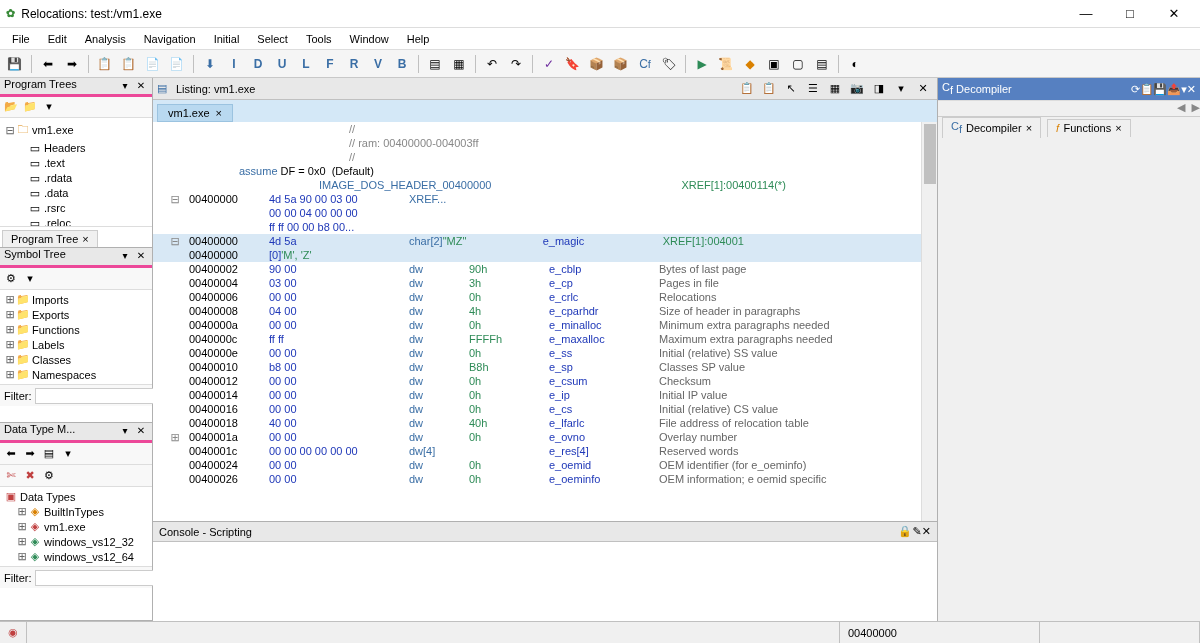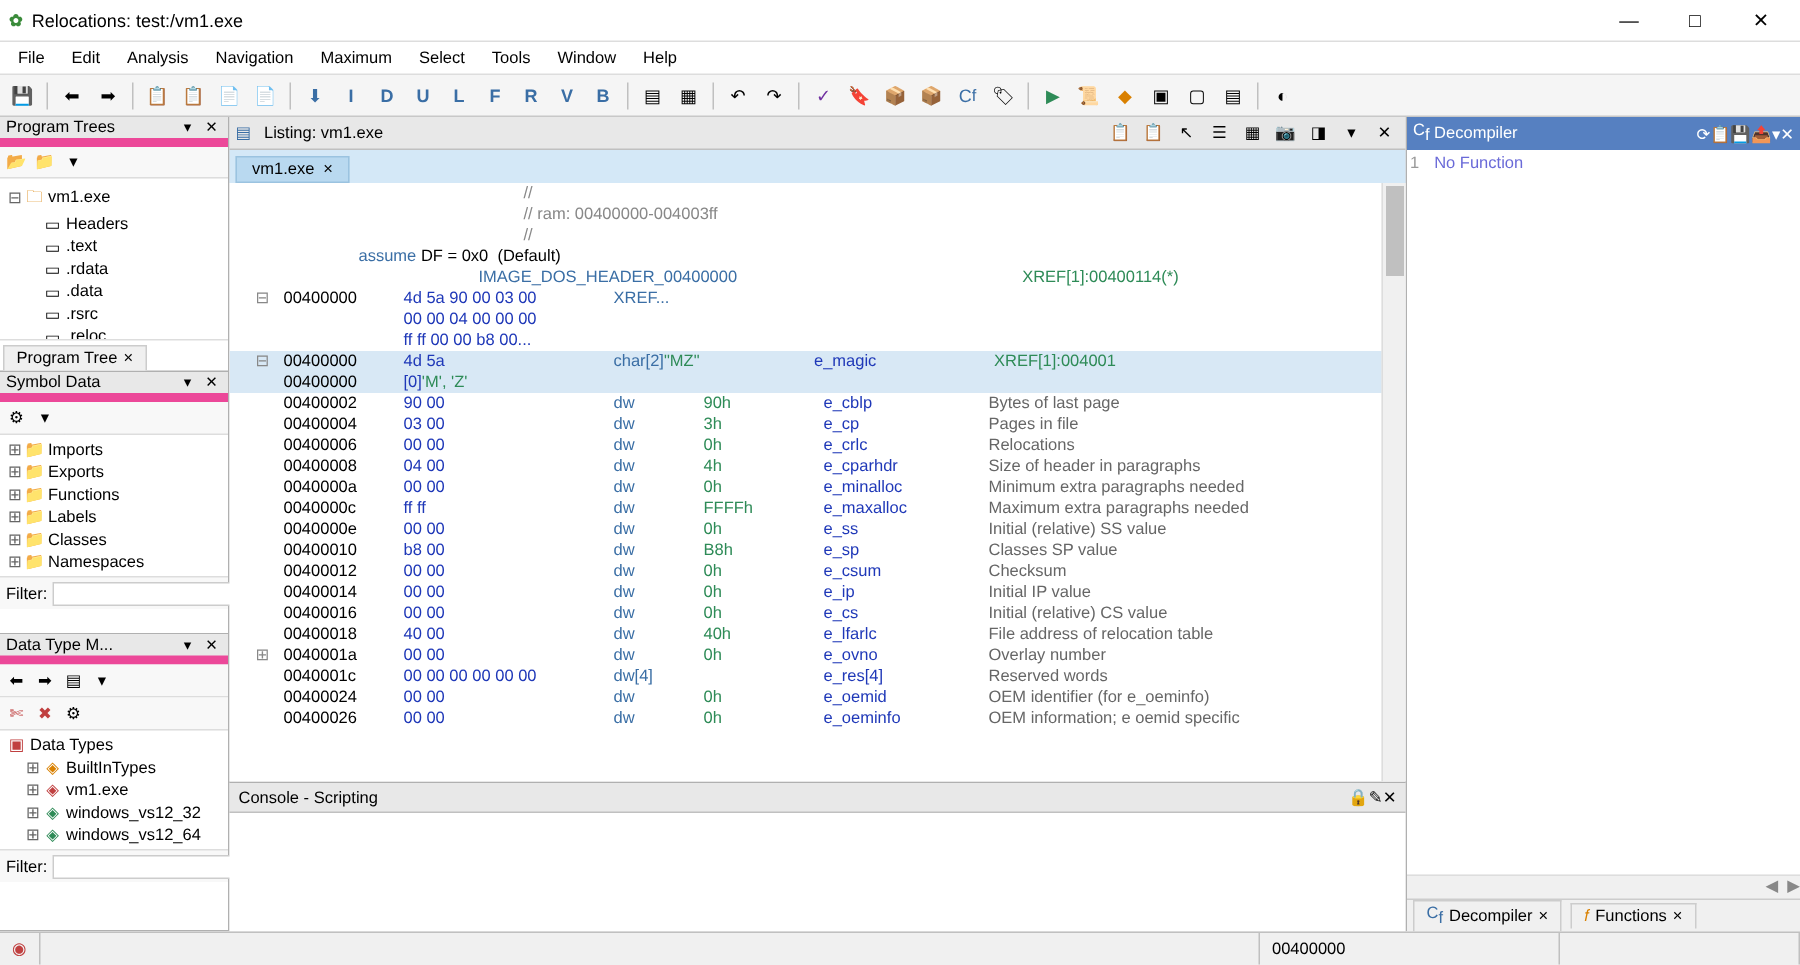--- a/index.html
+++ b/index.html
@@ -10,21 +10,21 @@
 .titlebar .winbtns { display: flex; gap: 4px; }
 .winbtn { width: 40px; height: 22px; display: flex; align-items: center; justify-content: center; font-size: 13px; }
 .menubar { height: 22px; background: #fff; display: flex; align-items: center; padding: 0 4px; gap: 2px; border-bottom: 1px solid #ddd; }
 .menuitem { padding: 2px 8px; cursor: pointer; }
 .toolbar { height: 28px; background: #f5f5f5; display: flex; align-items: center; padding: 0 4px; gap: 2px; border-bottom: 1px solid #c8c8c8; }
 .tbtn { width: 22px; height: 22px; display: flex; align-items: center; justify-content: center; font-size: 12px; cursor: pointer; border: 1px solid transparent; }
 .tsep { width: 1px; height: 18px; background: #c0c0c0; margin: 0 3px; }
 .main { flex: 1; display: flex; overflow: hidden; }
 .leftcol { width: 153px; display: flex; flex-direction: column; border-right: 1px solid #b0b0b0; }
 .panel { display: flex; flex-direction: column; border-bottom: 1px solid #b0b0b0; background: #fff; }
-.phead { height: 20px; background: #e8e8e8; display: flex; align-items: center; padding: 0 4px; border-bottom: 6px solid #ec4899; }
+.phead { height: 20px; background: #e8e8e8; display: flex; padding: 0 4px; border-bottom: 3px solid #ec4899; }
 .phead .ptitle { flex: 1; font-size: 11px; }
 .phead .pctrl { width: 14px; height: 14px; display: flex; align-items: center; justify-content: center; margin-left: 2px; cursor: pointer; font-size: 10px; }
 .ptoolbar { height: 22px; display: flex; align-items: center; padding: 0 2px; gap: 1px; border-bottom: 1px solid #ddd; background: #f8f8f8; }
 .minibtn { width: 18px; height: 18px; display: flex; align-items: center; justify-content: center; font-size: 11px; cursor: pointer; }
 .treebody { overflow: auto; padding: 2px; }
 .treenode { display: flex; align-items: center; padding: 1px 2px; white-space: nowrap; }
 .treenode .exp { width: 12px; text-align: center; color: #666; cursor: pointer; }
 .treenode .ic { width: 14px; margin-right: 2px; text-align: center; }
 .tabstrip { height: 22px; display: flex; align-items: flex-end; border-top: 1px solid #ddd; padding: 0 2px; }
 .tab { padding: 2px 8px; border: 1px solid #ccc; border-bottom: none; background: #f0f0f0; font-size: 10px; display: flex; align-items: center; gap: 4px; }
@@ -81,21 +81,21 @@
     <div class="winbtn">□</div>
     <div class="winbtn">✕</div>
   </div>
 </div>
 
 <div class="menubar">
   <div class="menuitem">File</div>
   <div class="menuitem">Edit</div>
   <div class="menuitem">Analysis</div>
   <div class="menuitem">Navigation</div>
-  <div class="menuitem">Maximum</div>
+  <div class="menuitem">Initial</div>
   <div class="menuitem">Select</div>
   <div class="menuitem">Tools</div>
   <div class="menuitem">Window</div>
   <div class="menuitem">Help</div>
 </div>
 
 <div class="toolbar">
   <div class="tbtn ic-blue">💾</div>
   <div class="tsep"></div>
   <div class="tbtn">⬅</div>
@@ -194,21 +194,21 @@
       <div class="tabstrip">
         <div class="tab">
             <span>Program Tree</span>
             <span>×</span>
           </div>
       </div>
     </div>
 
     <div class="panel" style="height:175px">
       <div class="phead">
-        <span class="ptitle">Symbol Data</span>
+        <span class="ptitle">Symbol Tree</span>
         <span class="pctrl">▾</span>
         <span class="pctrl">✕</span>
       </div>
       <div class="ptoolbar">
         <span class="minibtn">⚙</span>
         <span class="minibtn">▾</span>
       </div>
       <div class="treebody">
         <div class="treenode">
             <span class="exp">⊞</span>
@@ -370,23 +370,20 @@
     <div class="decomp-head">
       <span>C<sub>f</sub></span>&nbsp;
       <span class="dh-title">Decompiler</span>
       <span class="pctrl">⟳</span>
       <span class="pctrl">📋</span>
       <span class="pctrl">💾</span>
       <span class="pctrl">📤</span>
       <span class="pctrl">▾</span>
       <span class="pctrl">✕</span>
     </div>
-    <div class="decomp-body">
-      <span style="color:#999;margin-right:10px">1</span><span style="color:#6a6ad8">No Function</span>
-    </div>
     <div style="height:16px;border-top:1px solid #ddd;display:flex;justify-content:flex-end"><span style="color:#888">◀</span>&nbsp;&nbsp;<span style="color:#888">▶</span></div>
     <div class="decomp-tabs">
       <div class="tab">
           <span style="color:#3a6ea5">C<sub>f</sub></span>
           <span>Decompiler</span>
           <span>×</span>
         </div>
       <div class="tab">
           <span style="color:#d98000">𝑓</span>
           <span>Functions</span>

